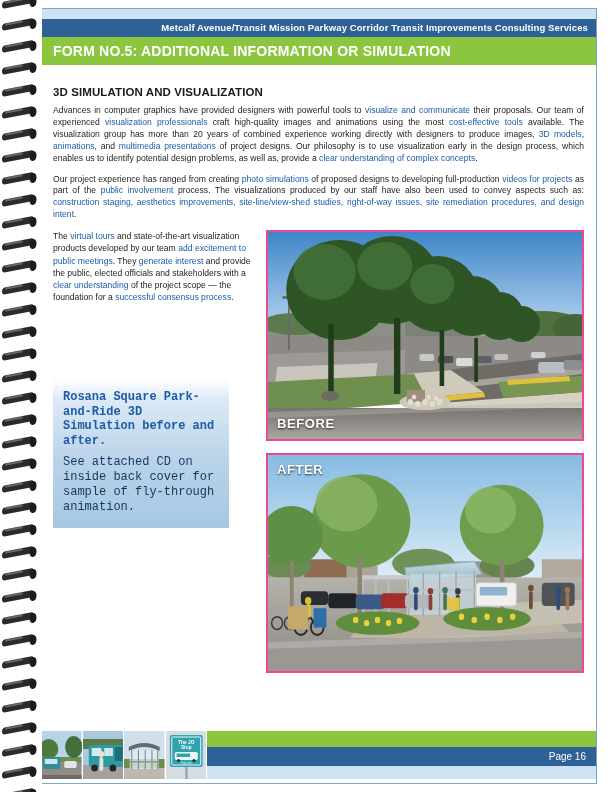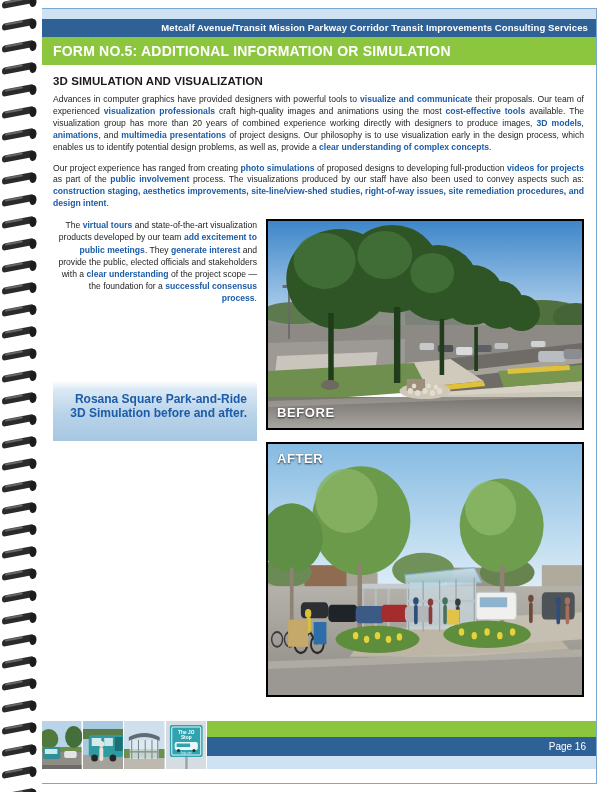--- a/index.html
+++ b/index.html
@@ -57,85 +57,86 @@
     box-sizing:border-box;letter-spacing:.1px;
   }
   .bar-green{
     height:28px;background:#8cc63e;
     color:#ffffff;font-size:14px;font-weight:bold;
     line-height:28px;padding-left:12px;
     box-sizing:border-box;letter-spacing:.2px;
   }
 
   
-  #body{padding:10px 12px 0 12px;}
+  #body{padding:21px 12px 0 12px;}
   h2#sec-title{
     margin:0 0 7px 0;
     font-size:11.5px;font-weight:bold;color:#1a1a1a;
     letter-spacing:.1px;
   }
   p.para{
     margin:0 0 9px 0;
     font-size:8.6px;line-height:11.9px;
     color:#1d1d1d;text-align:justify;
   }
-  b.hl{color:#1c5ca8;font-weight:bold;}
+  b.hl{color:#1c5ca8;font-weight:normal;}
 
   
-  #cols{display:flex;gap:9px;margin-top:2px;text-align:right;}
+  #cols{display:flex;gap:9px;margin-top:2px;}
   #colL{width:204px;flex:0 0 204px;position:relative;}
   #colR{flex:1;position:relative;}
 
   p.colpara{
     margin:0 0 10px 0;
     font-size:8.6px;line-height:12.2px;color:#1d1d1d;
   }
 
   
   #callout{
     margin-top:76px;
     background:linear-gradient(180deg,#ffffff 0%,#dce9f5 14%,#b9d3e9 55%,#a6c7e2 100%);
     padding:11px 10px 13px 10px;
     box-sizing:border-box;
-    width:204px;
+    width:176px;
+    font-family:Liberation Mono, monospace;
   }
   #callout .hdr{
     color:#1c5ca8;font-size:12px;font-weight:bold;
     line-height:14.5px;margin-bottom:7px;
   }
   #callout .sub{
     color:#15365c;font-size:12px;line-height:15px;
   }
   #cap{
     position:absolute;left:0;bottom:3px;
     font-size:8.4px;line-height:11.5px;color:#1d1d1d;
     width:204px;
   }
 
   
   .photo{
     position:relative;width:100%;
-    border:2px solid #000000;
+    border:2px solid #ec4899;
     box-sizing:border-box;
     overflow:hidden;
   }
   #photo-before{height:211px;}
-  #photo-after{height:255px;margin-top:12px;}
+  #photo-after{height:220px;margin-top:12px;}
   .plabel{
     position:absolute;z-index:8;
     color:#ffffff;font-size:13px;font-weight:bold;
     letter-spacing:.6px;
     text-shadow:0 1px 2px rgba(0,0,0,.75);
   }
   #label-before{left:9px;bottom:8px;}
   #label-after{left:9px;top:7px;}
 
   
   #footer{
-    position:absolute;left:0;bottom:14px;width:100%;
+    position:absolute;left:0;bottom:4px;width:100%;
     height:48px;
   }
   #thumbs{
     position:absolute;left:0;top:0;
     width:166px;height:48px;display:flex;
   }
   .thumb{
     width:41.5px;height:48px;position:relative;overflow:hidden;
     border-right:1px solid #ffffff;box-sizing:border-box;
   }
@@ -358,20 +359,21 @@
     <p class="para">Our project experience has ranged from creating <b class="hl">photo simulations</b> of proposed designs to developing full-production <b class="hl">videos for projects</b> as part of the <b class="hl">public involvement</b> process.  The visualizations produced by our staff have also been used to convey aspects such as:  <b class="hl">construction staging, aesthetics improvements, site-line/view-shed studies, right-of-way issues, site remediation procedures, and design intent</b>.</p>
 
     <div id="cols">
 
       <div id="colL">
 
         <p class="colpara">The <b class="hl">virtual tours</b> and state-of-the-art visualization products developed by our team <b class="hl">add excitement to public meetings</b>. They <b class="hl">generate interest</b> and provide the public, elected officials and stakeholders with a <b class="hl">clear understanding</b> of the project scope — the foundation for a <b class="hl">successful consensus process</b>.</p>
 
         <div id="callout">
           <div class="hdr">Rosana Square Park-and-Ride 3D Simulation before and after.</div>
+          <div class="sub">See attached CD on inside back cover for sample of fly-through animation.</div>
         </div>
 
       </div>
 
       <div id="colR">
 
         <div class="photo" id="photo-before">
           <svg viewBox="0 0 344 207" preserveAspectRatio="none" style="position:absolute;inset:0;width:100%;height:100%">
             <defs>
               <linearGradient id="skyB" x1="0" y1="0" x2="0" y2="1">

